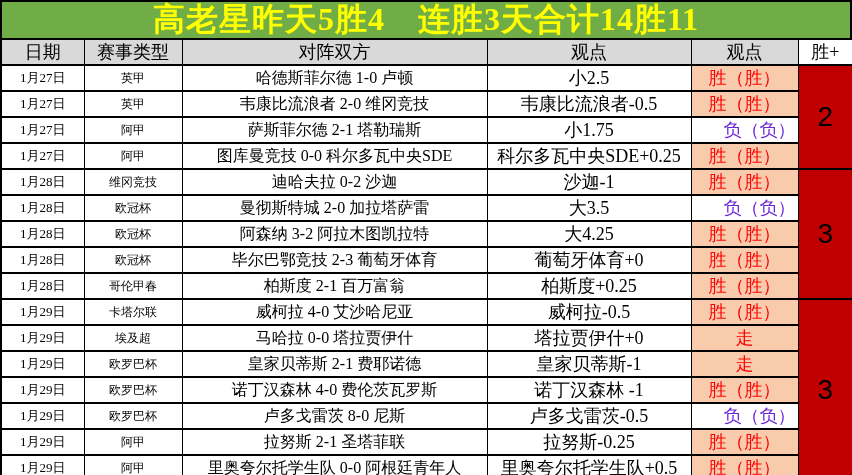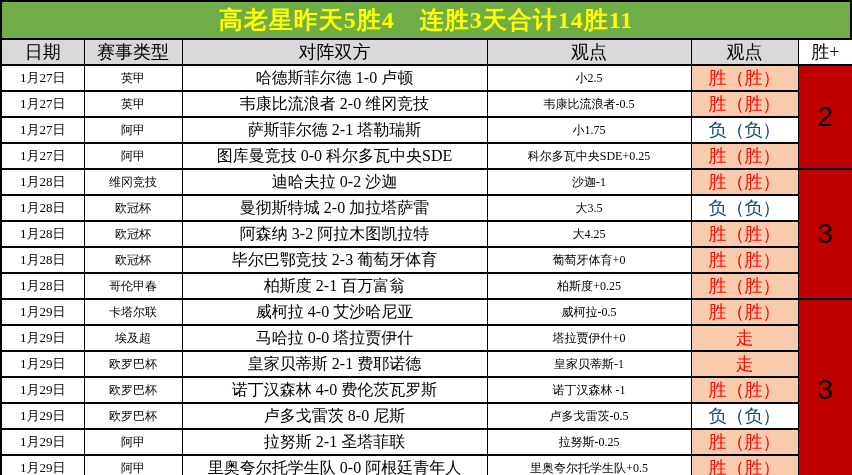--- a/index.html
+++ b/index.html
@@ -8,41 +8,41 @@
   }
   html,body{margin:0;padding:0;}
   body{
     width:852px;height:475px;overflow:hidden;background:#fff;
     font-family:"Liberation Serif","DejaVu Serif",serif;
   }
   .banner{
     box-sizing:border-box;height:38px;background:var(--banner-bg);
     border:2px solid var(--border);border-bottom:none;
     display:flex;align-items:center;justify-content:center;
-    color:var(--banner-text);font-size:24px;font-weight:bold;letter-spacing:1px;
+    color:var(--banner-text);font-size:32px;font-weight:bold;letter-spacing:1px;
   }
   table{
     width:852px;height:437px;border-collapse:collapse;table-layout:fixed;
     border:2px solid var(--border);
   }
   th,td{
     box-sizing:border-box;padding:0 2px;text-align:center;vertical-align:middle;
     border-top:2px solid var(--border);border-bottom:2px solid var(--border);
     border-left:1px solid var(--border);border-right:1px solid var(--border);
     overflow:hidden;white-space:nowrap;color:#000;
   }
   thead th{background:var(--header-bg);font-weight:normal;font-size:18px;height:22px;}
   thead th.hd-last{background:#ffffff;}
   tbody td{font-size:16px;}
   td.c-date{font-size:13px;}
   td.c-league{font-size:12px;}
-  td.c-pick{font-size:12px;border-radius:12px;}
+  td.c-pick{font-size:18px;border-radius:12px;}
   td.c-result{font-size:18px;}
   td.r-win,td.r-push{background:var(--win-bg);color:var(--win-text);}
-  td.r-loss{background:#ffffff;color:#0c4a6e;}
+  td.r-loss{background:#ffffff;color:#6d28d9;text-align:right;}
   td.c-group{
     background:var(--group-bg);color:#000;font-size:28px;
     font-family:"Liberation Sans","DejaVu Sans",sans-serif;
   }
 </style>
 </head>
 <body>
 
 <div class="banner">
   <span>高老星昨天5胜4　连胜3天合计14胜11</span>

